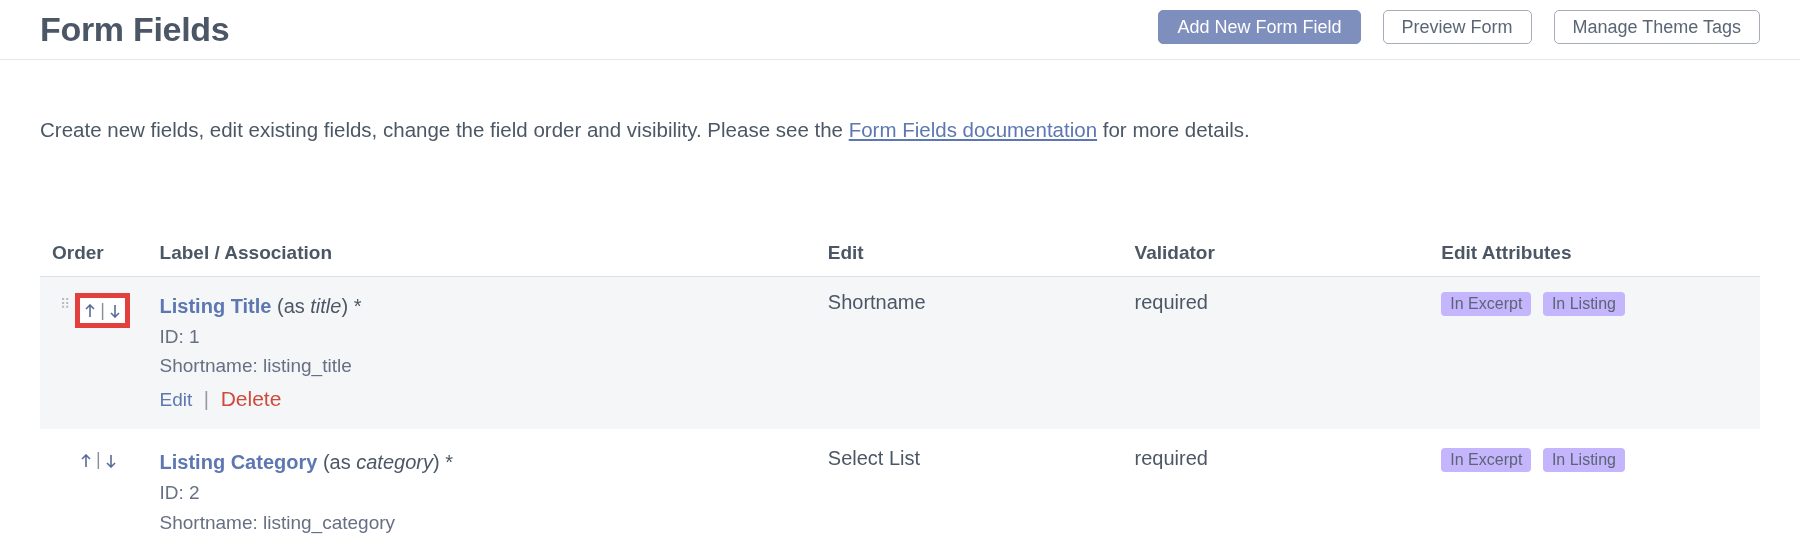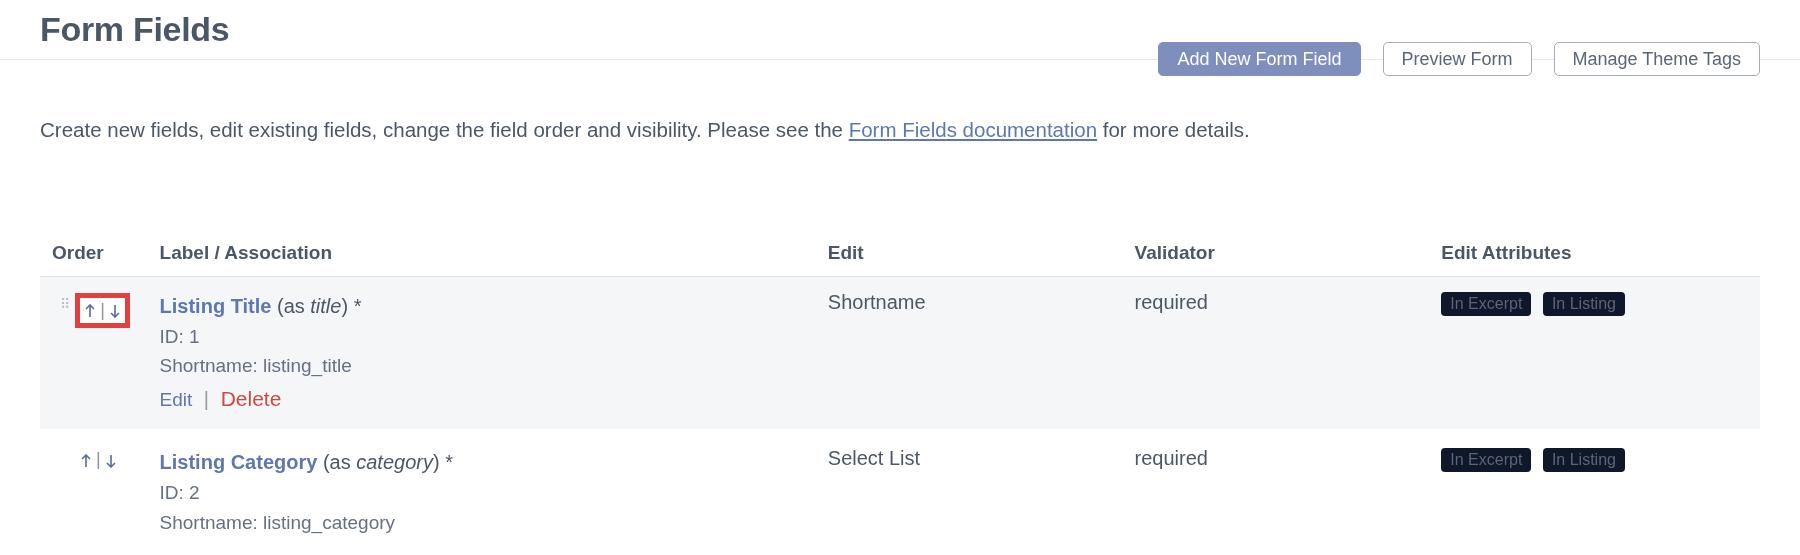--- a/index.html
+++ b/index.html
@@ -33,21 +33,20 @@
       align-items: center;
       justify-content: center;
       height: 34px;
       padding: 0 18px;
       border-radius: 5px;
       font-size: 18px;
       font-weight: 500;
       cursor: pointer;
       border: 1.5px solid transparent;
       white-space: nowrap;
-      margin-top: 32px;
     }
     .btn-primary {
       background: #7e8ebd;
       color: #fff;
       border-color: #7e8ebd;
     }
     .btn-secondary {
       background: #fff;
       color: #5a6576;
       border-color: #a6adb9;
@@ -130,21 +129,21 @@
     .subline { color: #667083; font-size: 19px; }
     .actions { margin-top: 2px; }
     .link-edit { color: #5c77b1; cursor: pointer; font-size: 19px; }
     .link-delete { color: #cf4a3b; cursor: pointer; font-size: 21px; }
     .pipe { color: #929aa6; padding: 0 6px; }
 
     .type-text, .validator-text { color: #4c5766; font-size: 20px; }
 
     .badge {
       display: inline-block;
-      background: #0f172a;
+      background: #c4b5fd;
       color: #5b6576;
       border-radius: 4px;
       padding: 3px 9px;
       font-size: 16px;
       margin-right: 6px;
       white-space: nowrap;
     }
 
     svg.arrow-svg { width: 12px; height: 14px; display: inline-block; vertical-align: middle; }
     svg.arrow-svg path { stroke: #5b6b9a; stroke-width: 1.6; fill: none; }

